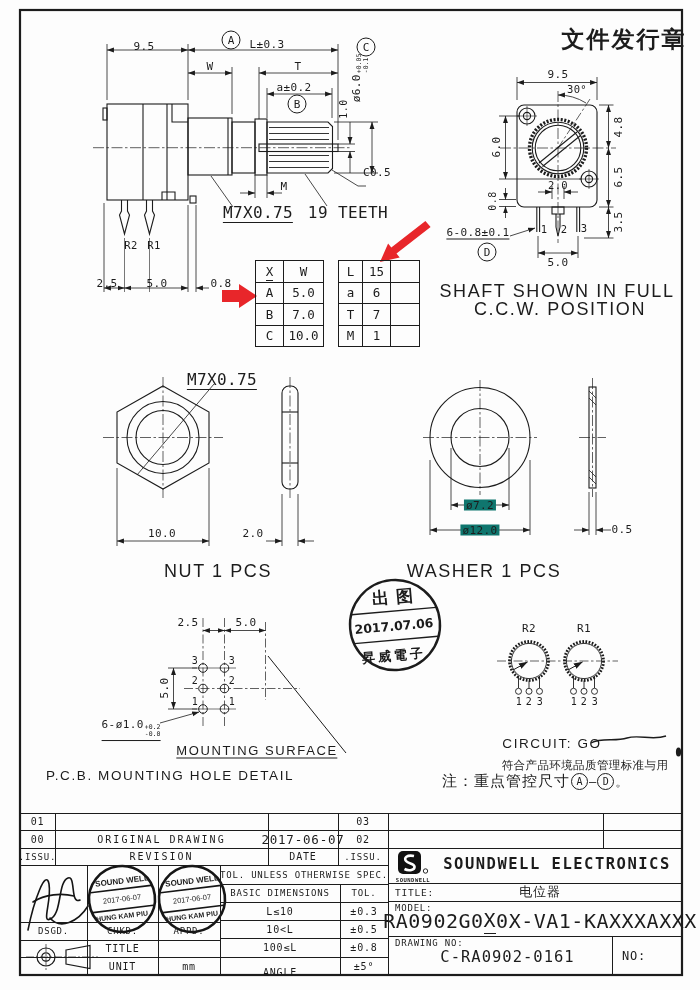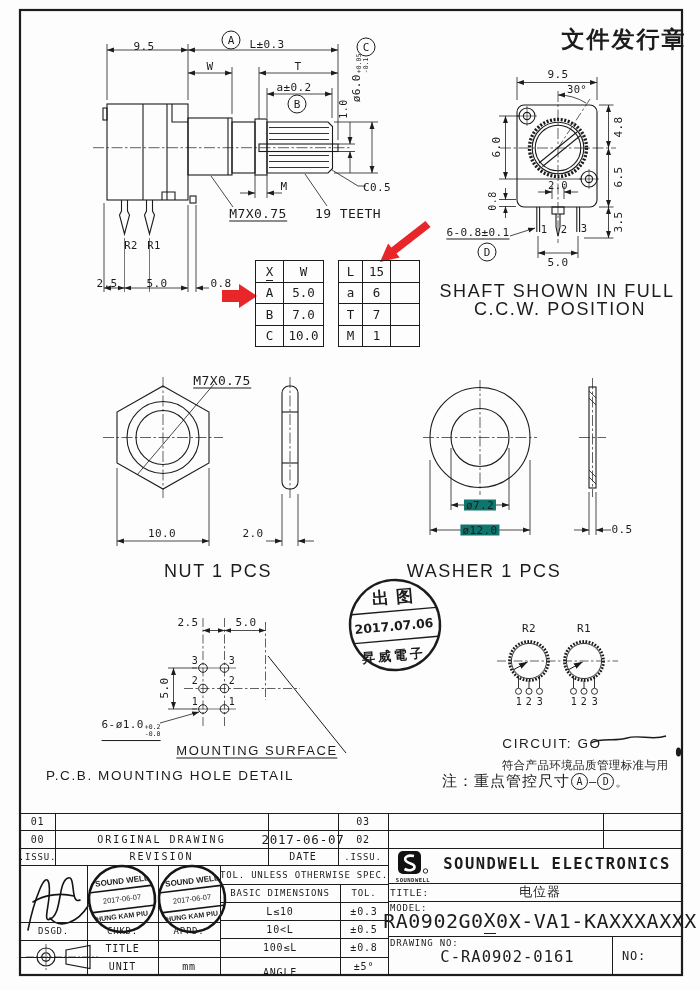--- a/index.html
+++ b/index.html
@@ -4,38 +4,38 @@
 <style>
   html,body{margin:0;padding:0;}
   body{width:700px;height:990px;position:relative;background:#fdfdfd;
        font-family:"DejaVu Sans Mono",monospace;color:#1c1c1c;overflow:hidden;}
   svg{position:absolute;left:0;top:0;}
   .lbl{position:absolute;transform:translate(-50%,-50%);font-size:11px;line-height:1;
        white-space:nowrap;letter-spacing:.4px;}
   .rot{transform:translate(-50%,-50%) rotate(-90deg);}
   .u{border-bottom:1.2px solid #1c1c1c;padding-bottom:1px;}
   .wbg{background:#0f766e;padding:0 2px;}
-  .fs10{font-size:10px}.fs105{font-size:10.5px}.fs12{font-size:13px}
+  .fs10{font-size:10px}.fs105{font-size:10.5px}.fs12{font-size:16px}
   .cap{font-family:"Liberation Sans",sans-serif;font-size:18px;letter-spacing:1.6px;}
   .cjk{font-family:"DejaVu Sans",sans-serif;}
   .circ{position:absolute;transform:translate(-50%,-50%);width:17px;height:17px;
         border:1.4px solid #1c1c1c;border-radius:50%;display:flex;align-items:center;
         justify-content:center;font-size:11px;line-height:1;}
   .tolstack{display:inline-flex;flex-direction:column;font-size:6.5px;line-height:1.15;
         vertical-align:-1px;margin-left:1px;letter-spacing:0;}
   .docstamp{position:absolute;transform:translate(-50%,-50%);font-family:"DejaVu Sans",sans-serif;
         font-size:23px;font-weight:bold;letter-spacing:2px;white-space:nowrap;}
   
   .dtable{position:absolute;border-collapse:collapse;}
   .dtable td{border:1.4px solid #1c1c1c;text-align:center;font-size:12.5px;
         font-family:"DejaVu Sans Mono",monospace;padding:0;height:20.5px;}
   
   .cell{position:absolute;display:flex;align-items:center;justify-content:center;
         font-size:10px;letter-spacing:.8px;white-space:nowrap;}
-  .cell.left{justify-content:flex-start;}
+  .cell.left{justify-content:flex-start;padding-left:5px;}
   .hl,.vl{position:absolute;background:#1c1c1c;}
   .hl{height:1.4px;}.vl{width:1.4px;}
   .stampTxt{position:absolute;transform:translate(-50%,-50%) rotate(-7deg);
         font-family:"Liberation Sans",sans-serif;white-space:nowrap;font-weight:bold;}
   .relTxt{position:absolute;transform:translate(-50%,-50%) rotate(-5deg);
         font-family:"DejaVu Sans",sans-serif;white-space:nowrap;}
 </style>
 </head>
 <body>
 
@@ -328,21 +328,21 @@
 <div class="circ" style="left:297px;top:104px">B</div>
 <div class="circ" style="left:366px;top:47px">C</div>
 <div class="lbl rot" style="left:361px;top:78px"><span>ø6.0</span><span class="tolstack">
       <span>+0.05</span>
       <span>-0.1</span>
     </span></div>
 <div class="lbl rot fs10" style="left:344px;top:109px">1.0</div>
 <div class="lbl" style="left:284px;top:186px">M</div>
 <div class="lbl fs12 u" style="left:258px;top:214px">M7X0.75</div>
 <div class="lbl fs12" style="left:348px;top:213px">19 TEETH</div>
-<div class="lbl" style="left:377px;top:187px">C0.5</div>
+<div class="lbl" style="left:377px;top:172px">C0.5</div>
 <div class="lbl fs105" style="left:131px;top:245px">R2</div>
 <div class="lbl fs105" style="left:154px;top:245px">R1</div>
 <div class="lbl" style="left:107px;top:283px">2.5</div>
 <div class="lbl" style="left:157px;top:283px">5.0</div>
 <div class="lbl" style="left:221px;top:283px">0.8</div>
 
 <table class="dtable" style="left:255px;top:260px">
   <tbody>
       <tr>
         <td style="width:27px"><span class="u">X</span></td>

